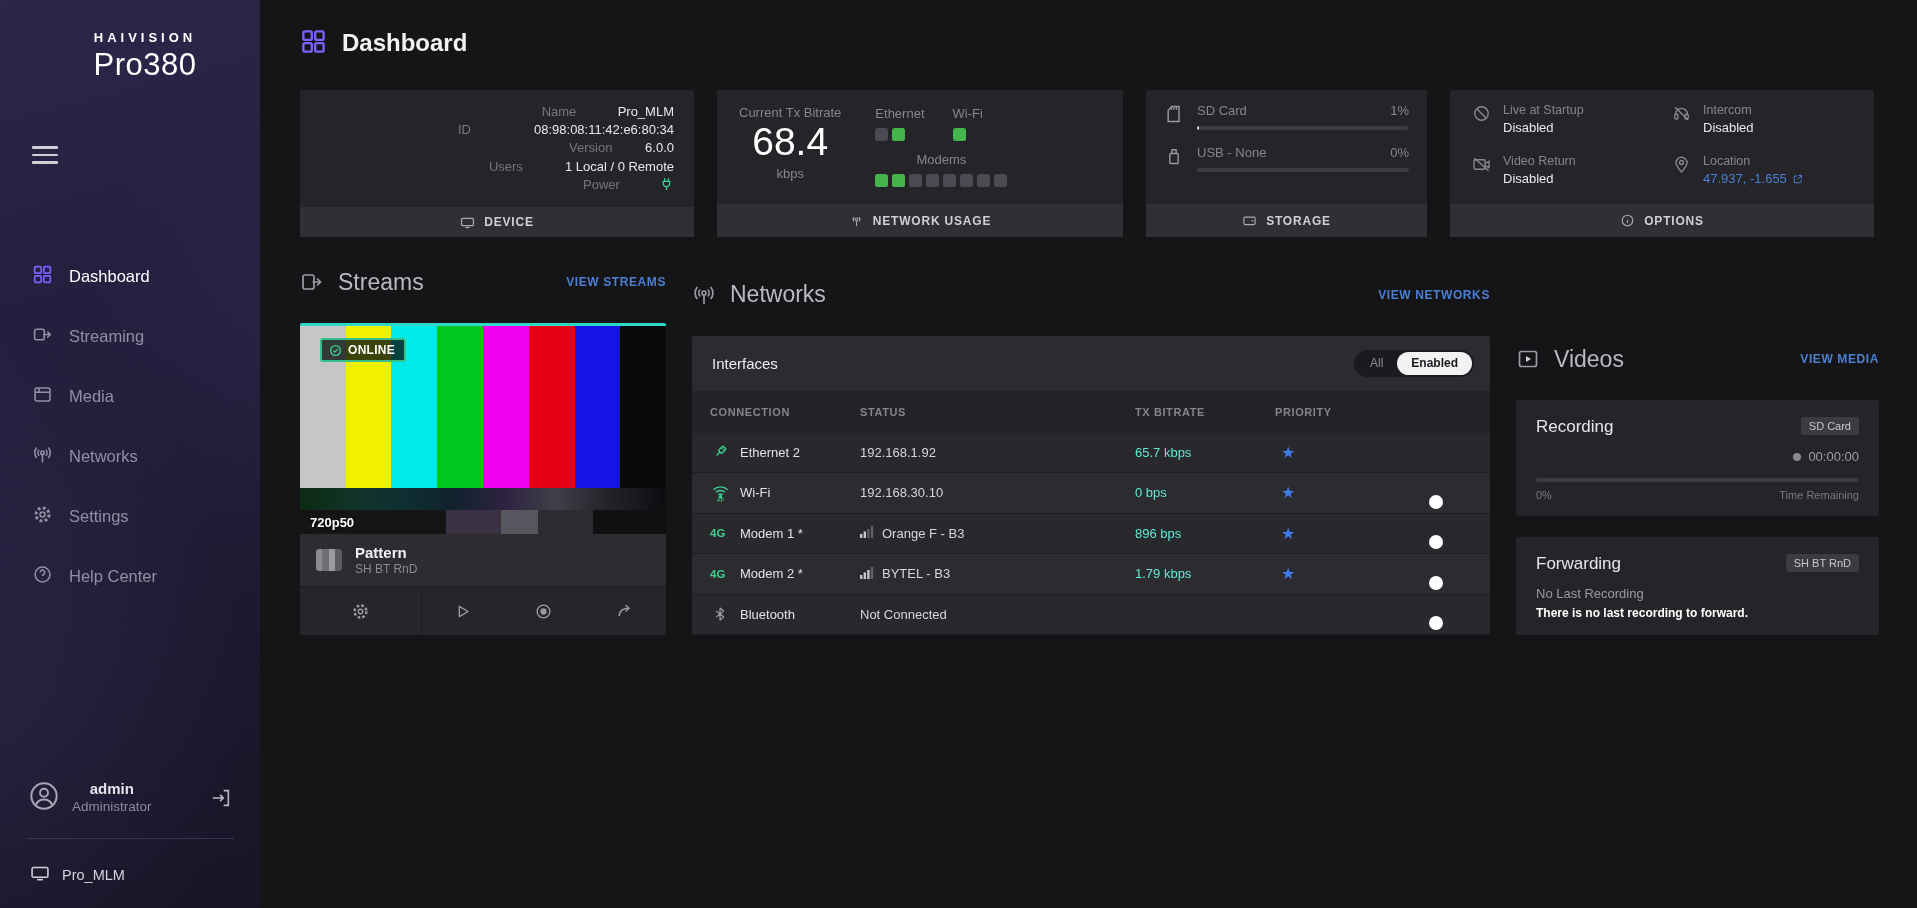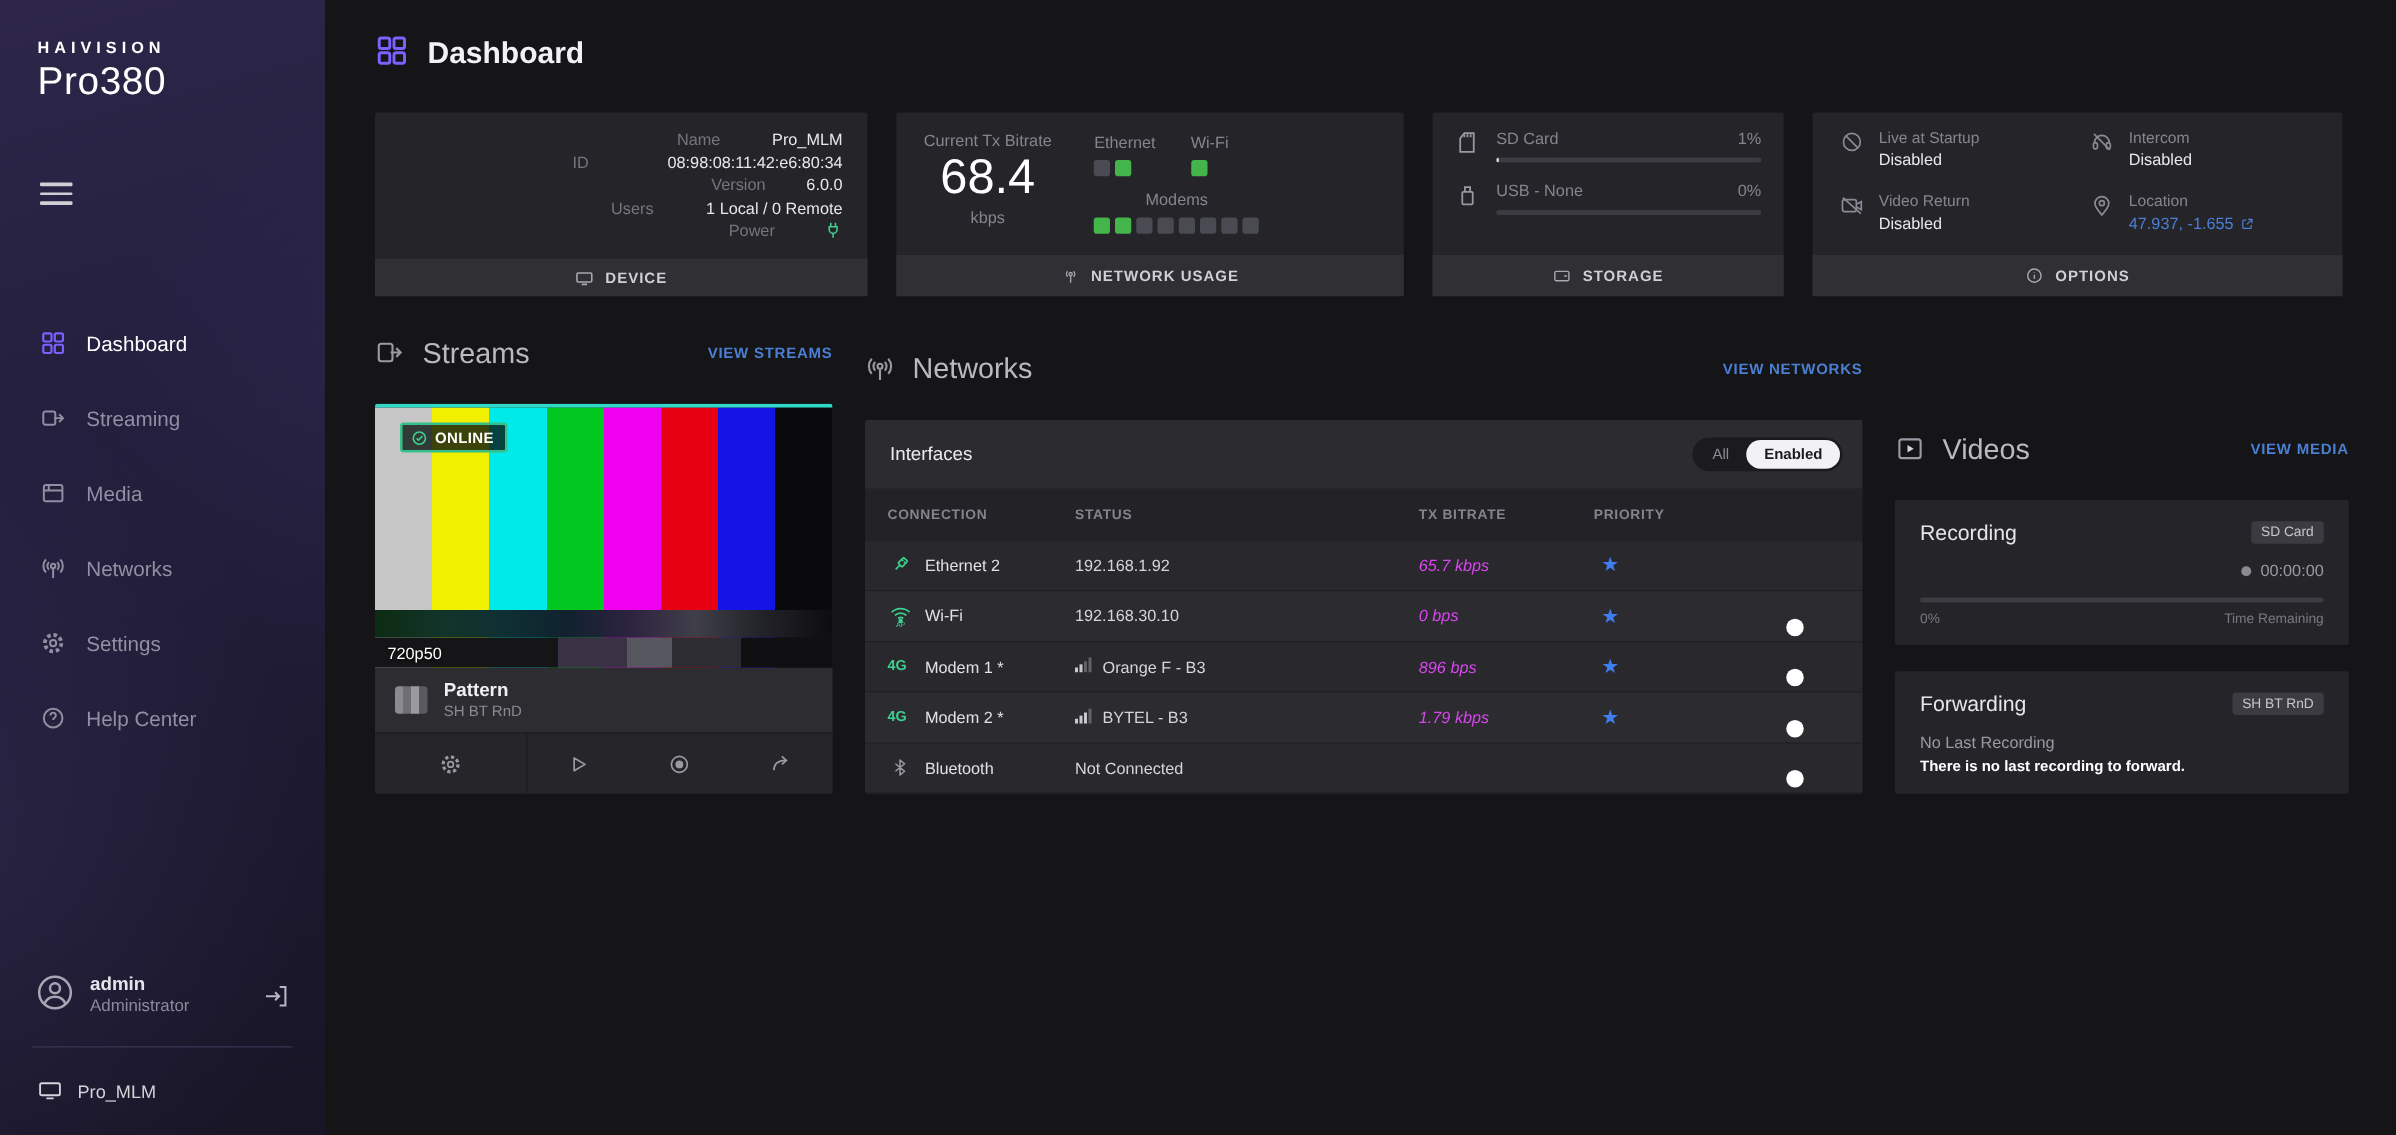--- a/index.html
+++ b/index.html
@@ -2,21 +2,21 @@
 <html><head>
 <meta charset="utf-8">
 <style>
   * { margin:0; padding:0; box-sizing:border-box; }
   html,body { width:1917px; height:908px; overflow:hidden; }
   body { font-family:"Liberation Sans", sans-serif; background:#151517; color:#e8e8ec; }
   .app { display:flex; width:1917px; height:908px; }
 
   
   .sidebar { position:relative; width:260px; height:100%; flex:0 0 260px; display:flex; flex-direction:column;
-    background:linear-gradient(165deg,#2d2649 0%,#252040 30%,#1e1a32 65%,#181526 100%); }
+    background:linear-gradient(165deg,#2d2649 0%,#252040 30%,#1e1a32 65%,#181526 100%);text-align:center; }
   .sidebar::before { content:''; position:absolute; inset:0; pointer-events:none;
     background:radial-gradient(ellipse 420px 560px at -10% 75%, rgba(140,120,220,.10), transparent 65%),
                radial-gradient(ellipse 380px 420px at 120% 35%, rgba(120,100,200,.07), transparent 60%); }
   .sidebar > * { position:relative; }
   .logo-block { padding:30px 0 0 30px; }
   .logo-top { font-size:13px; font-weight:bold; letter-spacing:4px; color:#fff; }
   .logo-main { font-size:31px; font-weight:400; color:#fff; margin-top:2px; letter-spacing:.5px; }
   .hamburger { margin:58px 0 0 32px; width:26px; cursor:pointer; }
   .hamburger span { display:block; width:26px; height:2.5px; background:#cfcfd6; margin:5px 0; border-radius:1px; }
   .nav { margin-top:78px; }
@@ -90,21 +90,21 @@
   .section-header svg { stroke:#9a9aa2; }
   .view-link { margin-left:auto; font-size:12px; font-weight:bold; letter-spacing:.6px; color:#4a7fd4; cursor:pointer; }
 
   .col-streams { width:366px; flex:0 0 366px; }
   .stream-card { background:#252529; border-radius:2px; overflow:hidden; }
   .thumb { position:relative; height:211px; border-top:3px solid #2fd9c8;
     background:linear-gradient(90deg,#c6c6c6 0 12.5%,#f0f000 12.5% 25%,#00eaea 25% 37.5%,#00c820 37.5% 50%,#f000f0 50% 62.5%,#e60012 62.5% 75%,#1414e6 75% 87.5%,#0a0a0c 87.5% 100%); }
   .thumb-bottom { position:absolute; left:0; right:0; bottom:0; height:46px;
     background:linear-gradient(90deg,#0c2b12 0%,#123428 14%,#0e3033 28%,#11222e 42%,#2e2340 56%,#3f3f49 70%,#23232a 84%,#0d0d10 100%) top/100% 22px no-repeat,
                linear-gradient(90deg,#151517 0 40%,#3a3144 40% 55%,#56565e 55% 65%,#2c2c32 65% 80%,#101013 80% 100%) bottom/100% 24px no-repeat; }
-  .res-label { position:absolute; left:10px; bottom:4px; font-size:13px; font-weight:normal; color:#fff; text-shadow:0 1px 2px rgba(0,0,0,.8); }
+  .res-label { position:absolute; left:10px; bottom:4px; font-size:13px; font-weight:bold; color:#fff; text-shadow:0 1px 2px rgba(0,0,0,.8); }
   .online-badge { position:absolute; top:12px; left:20px; display:flex; align-items:center; gap:6px;
     border:2px solid #35c08a; background:rgba(8,18,14,.78); border-radius:3px; padding:3px 9px 3px 7px;
     font-size:12px; font-weight:bold; color:#fff; letter-spacing:.3px; }
   .stream-info { display:flex; align-items:center; gap:13px; height:52px; background:#2c2c31; padding:0 16px; }
   .stream-thumb-icon { width:26px; height:22px; border-radius:3px;
     background:linear-gradient(90deg,#8a8a90 0 25%,#6e6e74 25% 50%,#9a9aa0 50% 75%,#5a5a60 75% 100%); }
   .stream-name { font-size:15px; font-weight:bold; color:#f0f0f3; line-height:1.2; }
   .stream-sub { font-size:12px; color:#8a8a92; }
   .stream-actions { display:flex; height:49px; background:#26262a; border-top:1px solid #1c1c1f; }
   .action-btn { display:flex; align-items:center; justify-content:center; color:#9a9aa2; cursor:pointer; }
@@ -120,21 +120,21 @@
   .filter-pill { margin-left:auto; background:#1b1b1f; border-radius:14px; height:27px; display:flex; align-items:center; padding:2px; }
   .pill-opt { font-size:12px; padding:0 14px; color:#8a8a92; cursor:pointer; line-height:23px; }
   .pill-opt.selected { background:#f2f2f4; color:#1a1a1e; font-weight:bold; border-radius:12px; }
   .net-grid { display:grid; grid-template-columns:150px 275px 140px 95px 75px 1fr; align-items:center; padding:0 20px 0 18px; }
   .net-colhead { height:42px; background:#232327; font-size:11px; font-weight:bold; letter-spacing:.6px; color:#84848c; }
   .net-row { height:40.5px; border-bottom:1px solid #1f1f23; font-size:13px; }
   .net-row:nth-child(odd) { background:#28282d; }
   .net-row:nth-child(even) { background:#2b2b30; }
   .cell-conn { display:flex; align-items:center; gap:10px; color:#e2e2e6; }
   .cell-status { display:flex; align-items:center; gap:8px; color:#d6d6da; }
-  .cell-bitrate { color:#d946ef;font-style:italic; }
+  .cell-bitrate { color:#5eead4; }
   .star { color:#3f7ef0; font-size:16px; cursor:pointer; padding-left:6px; }
   .gear-btn { color:#74747c; cursor:pointer; display:flex; }
   .icon-4g { color:#3ecf8e; font-weight:bold; font-size:11.5px; width:20px; }
   .row-icon { width:20px; display:flex; justify-content:center; }
   .toggle { width:35px; height:18px; background:#3d4663; border-radius:9px; position:relative; cursor:pointer; }
   .toggle::after { content:''; position:absolute; right:2px; top:2px; width:14px; height:14px; background:#fff; border-radius:50%; }
 
   .col-videos { width:363px; flex:0 0 363px; }
   .video-card { background:#252529; border-radius:2px; padding:17px 20px 15px 20px; }
   .vc-top { display:flex; align-items:flex-start; }

